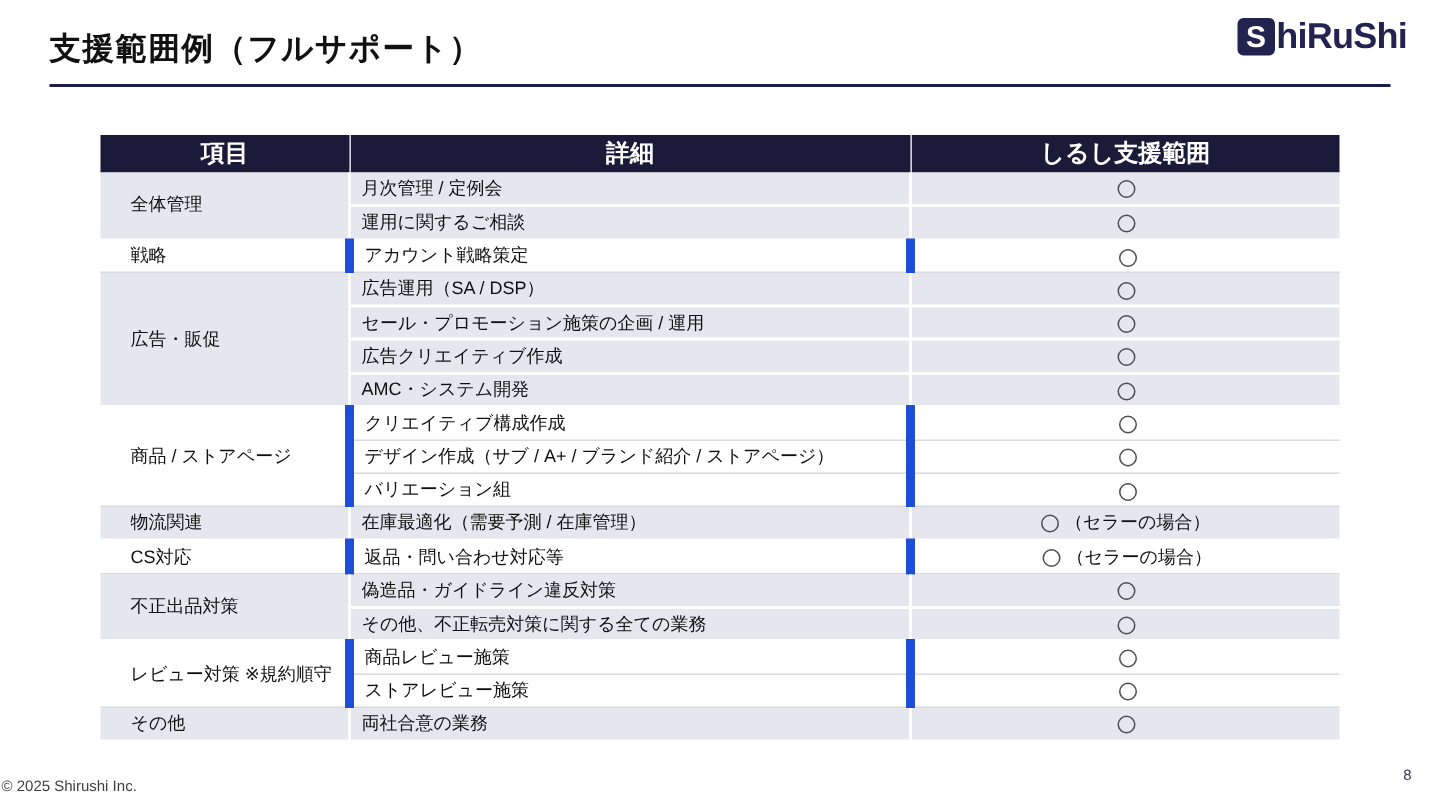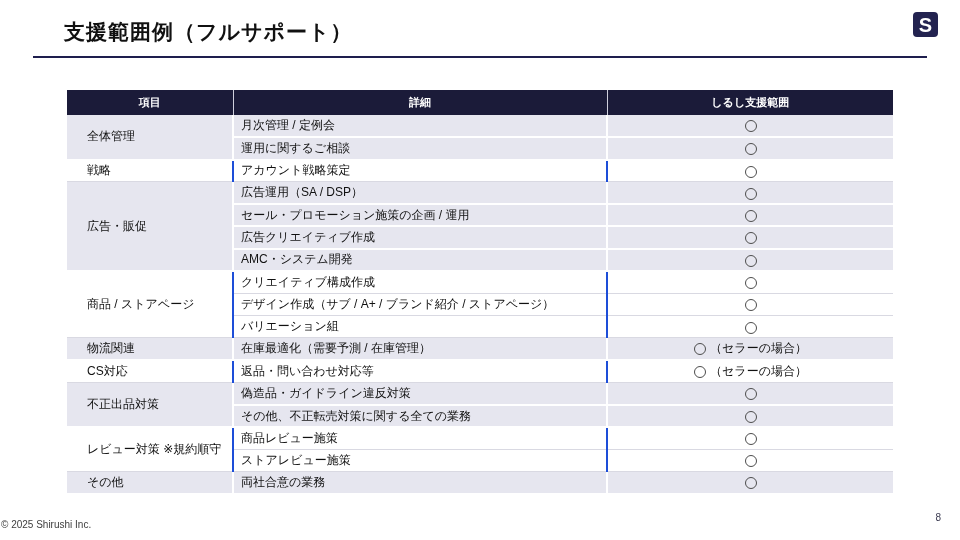--- a/index.html
+++ b/index.html
@@ -12,21 +12,20 @@
   }
 
   
   .slide-title {
     position: absolute;
     left: 33px; top: 18px;
     font-size: 21px;
     font-weight: bold;
     color: #111111;
     letter-spacing: 1px;
-    margin-left: 31px;
   }
   .title-underline {
     position: absolute;
     left: 33px; top: 56px;
     width: 894px; height: 2px;
     background: #1e1e4d;
   }
   .logo {
     position: absolute;
     top: 12px; right: 22px;
@@ -61,21 +60,21 @@
     width: 826px;
   }
   table.support-table {
     width: 100%;
     border-collapse: collapse;
     table-layout: fixed;
   }
   .support-table th {
     background: #1b1b39;
     color: #ffffff;
-    font-size: 11px;
+    font-size: 16px;
     font-weight: bold;
     height: 25px;
     text-align: center;
     vertical-align: middle;
     border-right: 1px solid #cfcfdd;
   }
   .support-table th:last-child { border-right: none; }
   .support-table td {
     height: 22.3px;
     font-size: 12px;
@@ -83,21 +82,21 @@
     vertical-align: middle;
   }
   tr.band-gray > td {
     background: #e6e6ef;
     border-bottom: 2px solid #ffffff;
     border-right: 2px solid #ffffff;
   }
   tr.band-white > td {
     background: #ffffff;
     border-bottom: 1px solid #d9d9e2;
-    border-right: 2px solid #1d4ed8;
+    border-right: 6px solid #1d4ed8;
   }
   .support-table td:last-child { border-right: none !important; }
   td.item-cell { padding-left: 20px; }
   td.detail-cell { padding-left: 7px; }
   td.scope-cell { text-align: center; }
   .circle-icon {
     display: inline-block;
     width: 12px; height: 12px;
     border: 1.5px solid #4d4d4d;
     border-radius: 50%;
@@ -125,20 +124,21 @@
     color: #3a3a50;
   }
 </style>
 </head>
 <body>
 
 <div class="slide-title">支援範囲例（フルサポート）</div>
 
 <div class="logo">
   <span class="logo-s-box">S</span>
+  <span class="logo-rest">hiRuShi</span>
 </div>
 
 <div class="title-underline"></div>
 
 <div class="table-wrap">
   <table class="support-table">
     <colgroup>
       <col style="width:166px">
       <col style="width:374px">
       <col style="width:286px">

